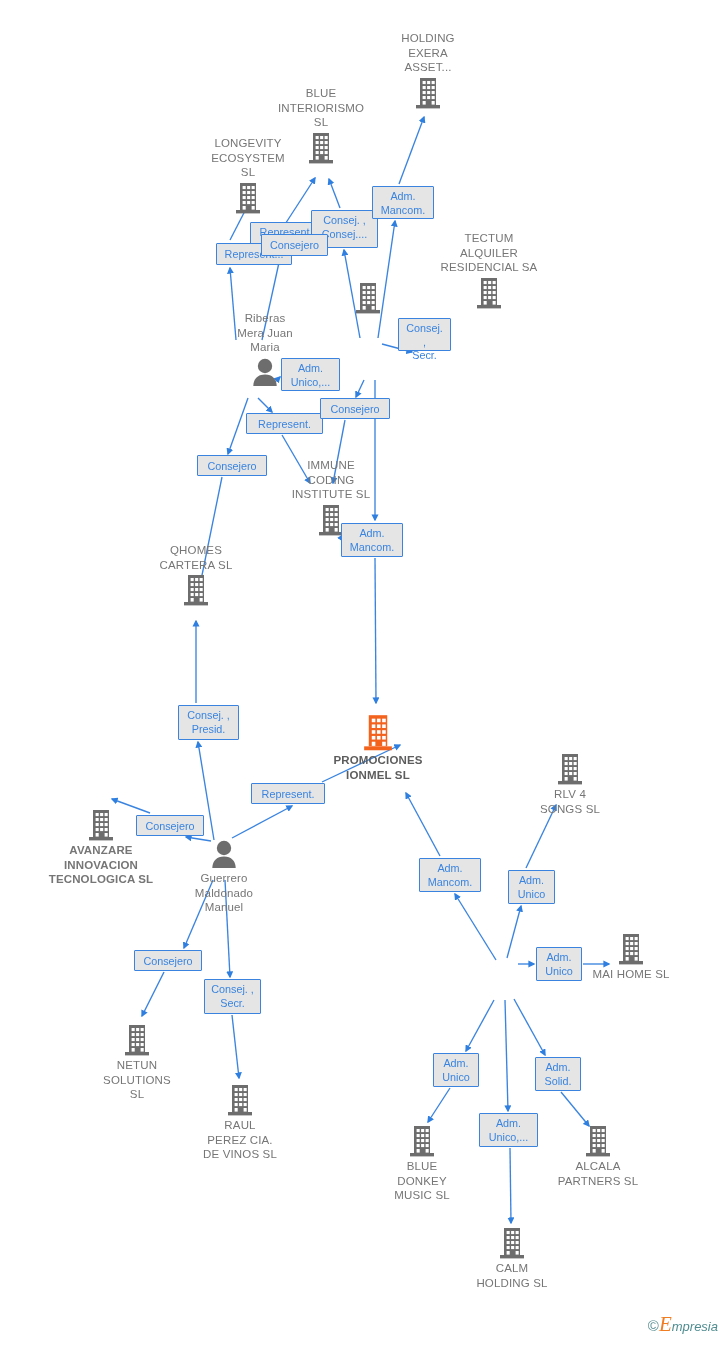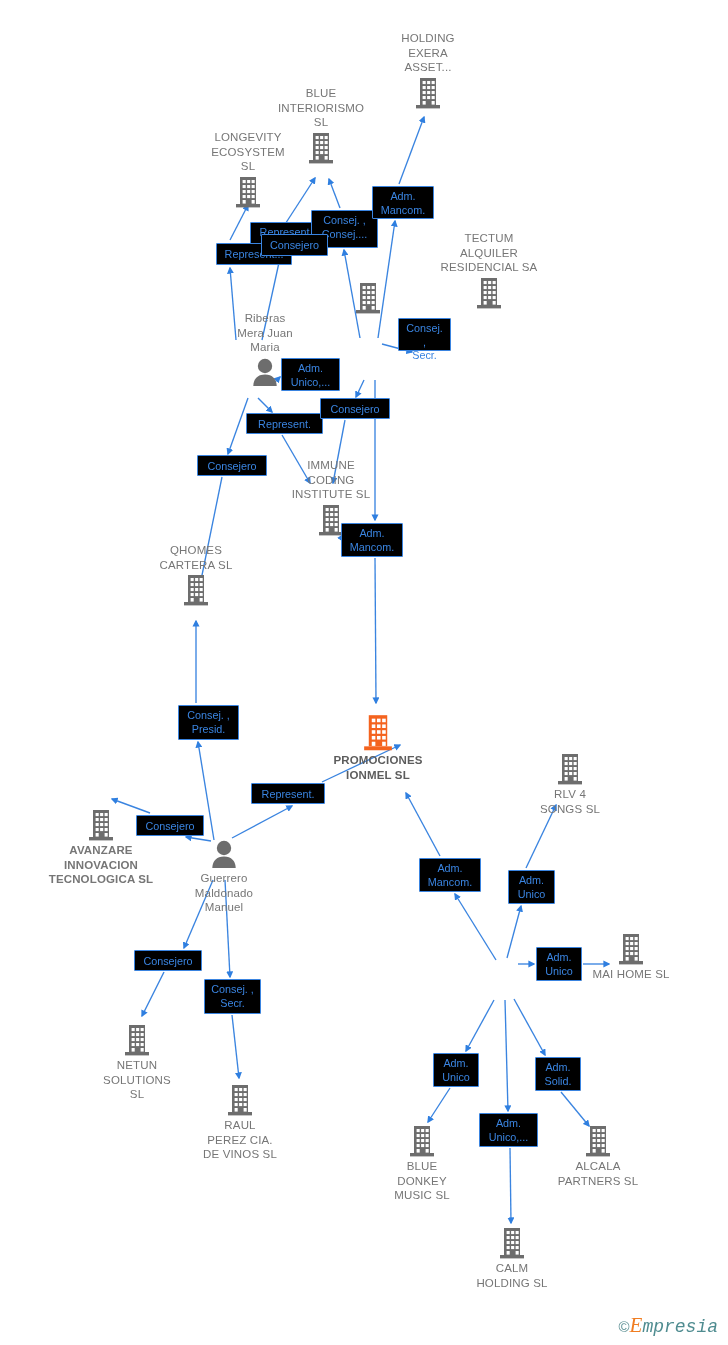--- a/index.html
+++ b/index.html
@@ -52,21 +52,21 @@
   .node.company .node-label { color: #767676; }
   .node.person  .node-label { color: #767676; }
   .node.label-above .node-label { margin-bottom: 2px; }
   .node.label-below .node-label { margin-top: 2px; }
   .node.highlight .node-label { color: #5d5d5d; font-weight: bold; }
 
   
   .rel {
     position: absolute;
     box-sizing: border-box;
-    background: #000000;
+    background: #e5e5e5;
     border: 1.3px solid #3a84e0;
     border-radius: 1px;
     color: #3a84e0;
     font-size: 10.8px;
     line-height: 13.5px;
     text-align: center;
     padding: 3px 5px;
     white-space: pre-line;
     font-family: "Liberation Sans", sans-serif;
     z-index: 20;
@@ -91,22 +91,22 @@
   }
   #watermark .brand-e {
     color: #f07d22;
     font-style: italic;
     font-size: 21px;
     font-family: "Liberation Serif", serif;
   }
   #watermark .brand-rest {
     color: #4f8c90;
     font-style: italic;
-    font-size: 18px;
-    font-family: Liberation Mono, monospace;
+    font-size: 13px;
+    font-family: Liberation Sans, sans-serif;
   }
 </style>
 </head>
 <body>
 
 <div id="graph">
 
   <svg class="edge-layer" viewBox="0 0 728 1345" width="728" height="1345" xmlns="http://www.w3.org/2000/svg">
     <defs>
       <marker id="arrow" viewBox="0 0 10 10" refX="8" refY="5" markerWidth="5.2" markerHeight="5.2" orient="auto-start-reverse">
@@ -173,21 +173,21 @@
       <path d="M 450 1088 L 428 1122"></path>
 
       <path d="M 505 1000 L 508 1111" marker-end=""></path>
       <path d="M 510 1148 L 511 1223"></path>
 
       <path d="M 514 999 L 545 1055" marker-end=""></path>
       <path d="M 561 1092 L 589 1126"></path>
     </g>
   </svg>
 
-  <div class="node company label-above" style="left:248px; top:130px;text-align:center;">
+  <div class="node company label-above" style="left:248px; top:136px;text-align:center;">
     <span class="node-label">LONGEVITY
 ECOSYSTEM
 SL</span>
     <span class="glyph">
       <svg width="26" height="32" viewBox="0 0 26 32">
           <g fill="#6d6d6d">
         <rect x="5" y="1" width="16" height="27"></rect>
             <rect x="1" y="28" width="24" height="3.4"></rect>
       </g>
           <g fill="#ffffff">

